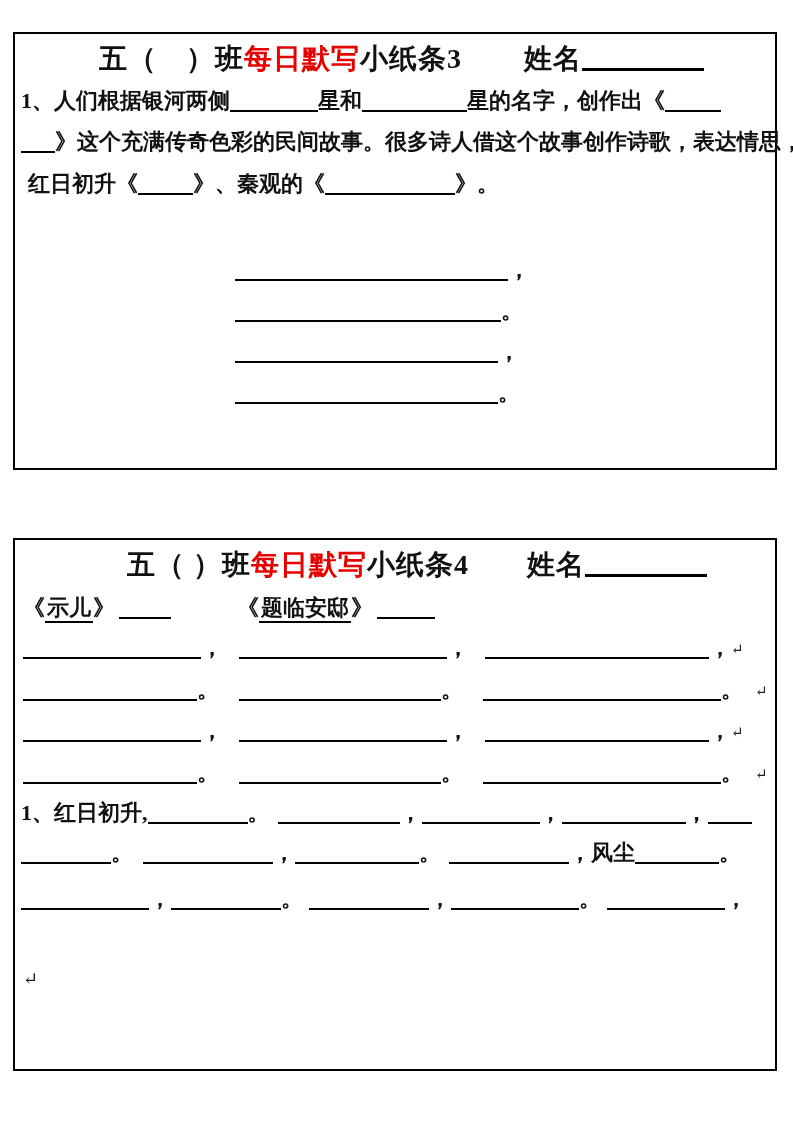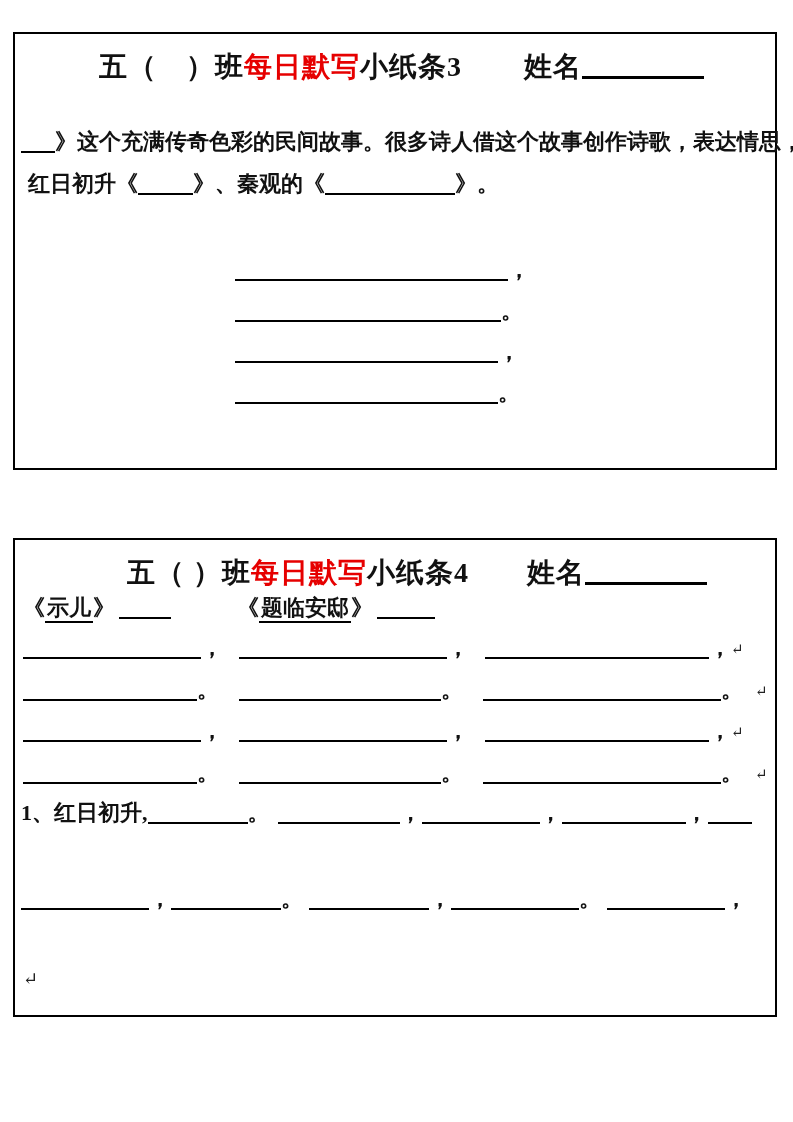--- a/index.html
+++ b/index.html
@@ -1,39 +1,42 @@
 <!DOCTYPE html>
 <html><head>
 <meta charset="utf-8">
 <style>
   html,body{margin:0;padding:0;background:#fff;}
   .page{position:relative;width:793px;height:1122px;background:#ffffff;overflow:hidden;
         font-family:"Liberation Serif","DejaVu Serif",serif;color:#111;font-weight:bold;}
   .slip{position:absolute;left:13px;width:764px;border:2px solid #000;box-sizing:border-box;background:#fff;}
   .slip3{top:32px;height:438px;}
-  .slip4{top:538px;height:479px;}
-  .t-line{position:absolute;left:0;top:14px;width:100%;white-space:nowrap;font-size:28px;letter-spacing:1px;}
+  .slip4{top:538px;height:533px;}
+  .t-line{position:absolute;left:0;top:6px;width:100%;white-space:nowrap;font-size:28px;letter-spacing:1px;}
   .red{color:#e60000;}
   .line{position:absolute;white-space:nowrap;font-size:22px;}
   .blank{display:inline-block;border-bottom:2px solid #000;height:10px;vertical-align:-4px;}
   .nameblank{display:inline-block;border-bottom:3px solid #000;height:12px;vertical-align:-3px;width:122px;}
   .u{border-bottom:2px solid #000;padding:0 2px 1px 2px;}
   .mark{font-size:15px;font-weight:normal;color:#222;vertical-align:1px;}
 </style>
 </head>
 <body>
 
 <div class="page">
 
   <section class="slip slip3">
 
     <div class="t-line">
       <span style="margin-left:84px">五（　）班</span><span class="red">每日默写</span><span>小纸条3</span><span style="margin-left:62px">姓名</span><span class="nameblank"></span>
     </div>
 
+    <div class="line" style="left:6px;top:52px">
+      <span>1、人们根据银河两侧</span><span class="blank" style="width:88px"></span><span>星和</span><span class="blank" style="width:105px"></span><span>星的名字，创作出《</span><span class="blank" style="width:56px"></span>
+    </div>
 
     <div class="line" style="left:6px;top:93px">
       <span class="blank" style="width:34px"></span><span>》这个充满传奇色彩的民间故事。很多诗人借这个故事创作诗歌，表达情思，</span>
     </div>
 
     <div class="line" style="left:13px;top:135px">
       <span>红日初升《</span><span class="blank" style="width:55px"></span><span>》、秦观的《</span><span class="blank" style="width:130px"></span><span>》。</span>
     </div>
 
 
@@ -77,20 +80,23 @@
     </div>
 
     <div class="line" style="left:8px;top:218px">
       <span class="blank" style="width:174px"></span><span>。</span><span class="blank" style="width:202px;margin-left:20px"></span><span>。</span><span class="blank" style="width:238px;margin-left:20px"></span><span>。</span><span class="mark" style="margin-left:12px">↵</span>
     </div>
 
     <div class="line" style="left:6px;top:258px">
       <span>1、红日初升,</span><span class="blank" style="width:100px"></span><span>。</span><span class="blank" style="width:122px;margin-left:8px"></span><span>，</span><span class="blank" style="width:118px"></span><span>，</span><span class="blank" style="width:124px"></span><span>，</span><span class="blank" style="width:44px"></span>
     </div>
 
+    <div class="line" style="left:6px;top:298px">
+      <span class="blank" style="width:90px"></span><span>。</span><span class="blank" style="width:130px;margin-left:10px"></span><span>，</span><span class="blank" style="width:124px"></span><span>。</span><span class="blank" style="width:120px;margin-left:8px"></span><span>，风尘</span><span class="blank" style="width:84px"></span><span>。</span>
+    </div>
 
     <div class="line" style="left:6px;top:344px">
       <span class="blank" style="width:128px"></span><span>，</span><span class="blank" style="width:110px"></span><span>。</span><span class="blank" style="width:120px;margin-left:6px"></span><span>，</span><span class="blank" style="width:128px"></span><span>。</span><span class="blank" style="width:118px;margin-left:6px"></span><span>，</span>
     </div>
 
 
     <div class="line" style="left:8px;top:426px">
       <span class="mark" style="font-size:18px">↵</span>
     </div>
   </section>

